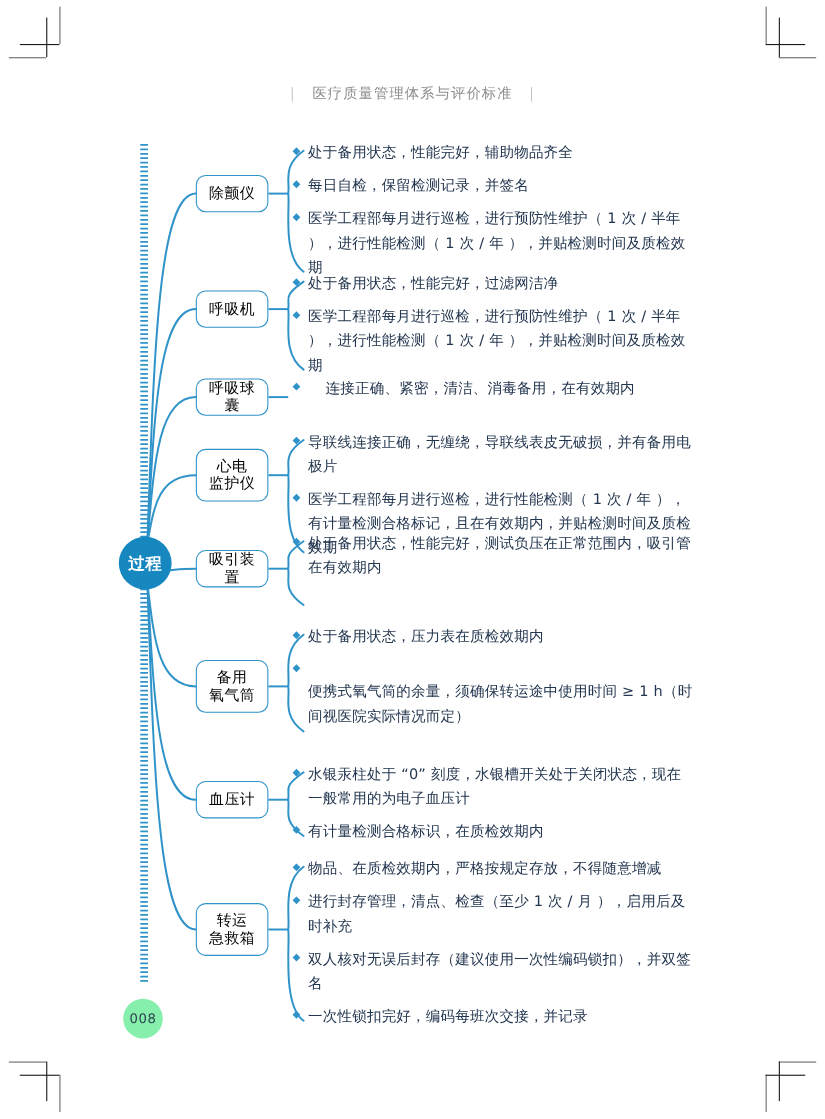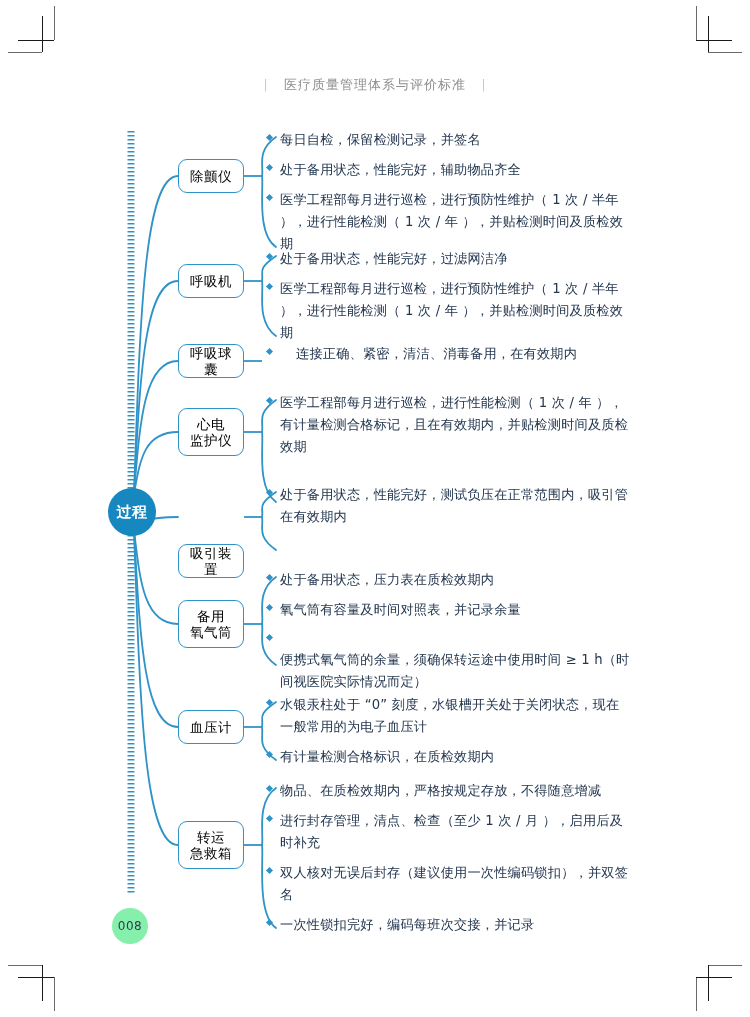--- a/index.html
+++ b/index.html
@@ -186,25 +186,25 @@
 
 <div class="root-node">
   <span>过程</span>
 </div>
 
 <div id="branch-layer">
     <div class="branch-label" style="left: 178px; top: 159px; width: 66px; height: 34px;"><span>除颤仪</span></div>
     <div class="bullets" style="left: 266px; top: 129px; width: 366px;">
       <div class="bullet-row">
         <span class="bullet-dot"></span>
+        <span class="bullet-text" style="width: 360px;">处于备用状态，性能完好，辅助物品齐全</span>
+      </div>
+      <div class="bullet-row">
+        <span class="bullet-dot"></span>
         <span class="bullet-text" style="width: 360px;">每日自检，保留检测记录，并签名</span>
-      </div>
-      <div class="bullet-row">
-        <span class="bullet-dot"></span>
-        <span class="bullet-text" style="width: 360px;">处于备用状态，性能完好，辅助物品齐全</span>
       </div>
       <div class="bullet-row">
         <span class="bullet-dot"></span>
         <span class="bullet-text" style="width: 360px;">医学工程部每月进行巡检，进行预防性维护（ 1 次 / 半年 ），进行性能检测（ 1 次 / 年 ），并贴检测时间及质检效期</span>
       </div>
     </div>
     <div class="branch-label" style="left: 178px; top: 264px; width: 66px; height: 34px;"><span>呼吸机</span></div>
     <div class="bullets" style="left: 266px; top: 248px; width: 366px;">
       <div class="bullet-row">
         <span class="bullet-dot"></span>
@@ -220,43 +220,43 @@
       <div class="bullet-row">
         <span class="bullet-dot"></span>
         <span class="bullet-text" style="width: 360px; margin-left: 16px;">连接正确、紧密，清洁、消毒备用，在有效期内</span>
       </div>
     </div>
     <div class="branch-label" style="left: 178px; top: 408px; width: 66px; height: 48px;"><span>心电
 监护仪</span></div>
     <div class="bullets" style="left: 266px; top: 392px; width: 366px;">
       <div class="bullet-row">
         <span class="bullet-dot"></span>
+        <span class="bullet-text" style="width: 360px;">导联线连接正确，无缠绕，导联线表皮无破损，并有备用电极片</span>
+      </div>
+      <div class="bullet-row">
+        <span class="bullet-dot"></span>
         <span class="bullet-text" style="width: 360px;">医学工程部每月进行巡检，进行性能检测（ 1 次 / 年 ），有计量检测合格标记，且在有效期内，并贴检测时间及质检效期</span>
       </div>
     </div>
-    <div class="branch-label" style="left: 178px; top: 500px; width: 66px; height: 34px; margin-top: 44px;"><span>吸引装置</span></div>
+    <div class="branch-label" style="left: 178px; top: 500px; width: 66px; height: 34px;"><span>吸引装置</span></div>
     <div class="bullets" style="left: 266px; top: 484px; width: 366px;">
       <div class="bullet-row">
         <span class="bullet-dot"></span>
         <span class="bullet-text" style="width: 360px;">处于备用状态，性能完好，测试负压在正常范围内，吸引管在有效期内</span>
       </div>
     </div>
     <div class="branch-label" style="left: 178px; top: 600px; width: 66px; height: 48px;"><span>备用
 氧气筒</span></div>
     <div class="bullets" style="left: 266px; top: 569px; width: 366px;">
       <div class="bullet-row">
         <span class="bullet-dot"></span>
         <span class="bullet-text" style="width: 360px;">处于备用状态，压力表在质检效期内</span>
       </div>
       <div class="bullet-row">
         <span class="bullet-dot"></span>
-        <span class="bullet-text" style="width: 360px;">氧气筒有容量及时间对照表，并记录余量</span>
-      </div>
-      <div class="bullet-row">
-        <span class="bullet-dot"></span>
         <span class="bullet-text" style="width: 360px; margin-top: 20px;">便携式氧气筒的余量，须确保转运途中使用时间 ≥ 1 h（时间视医院实际情况而定）</span>
       </div>
     </div>
     <div class="branch-label" style="left: 178px; top: 710px; width: 66px; height: 34px;"><span>血压计</span></div>
     <div class="bullets" style="left: 266px; top: 694px; width: 366px;">
       <div class="bullet-row">
         <span class="bullet-dot"></span>
         <span class="bullet-text" style="width: 360px;">水银汞柱处于 “0” 刻度，水银槽开关处于关闭状态，现在一般常用的为电子血压计</span>
       </div>
       <div class="bullet-row">

